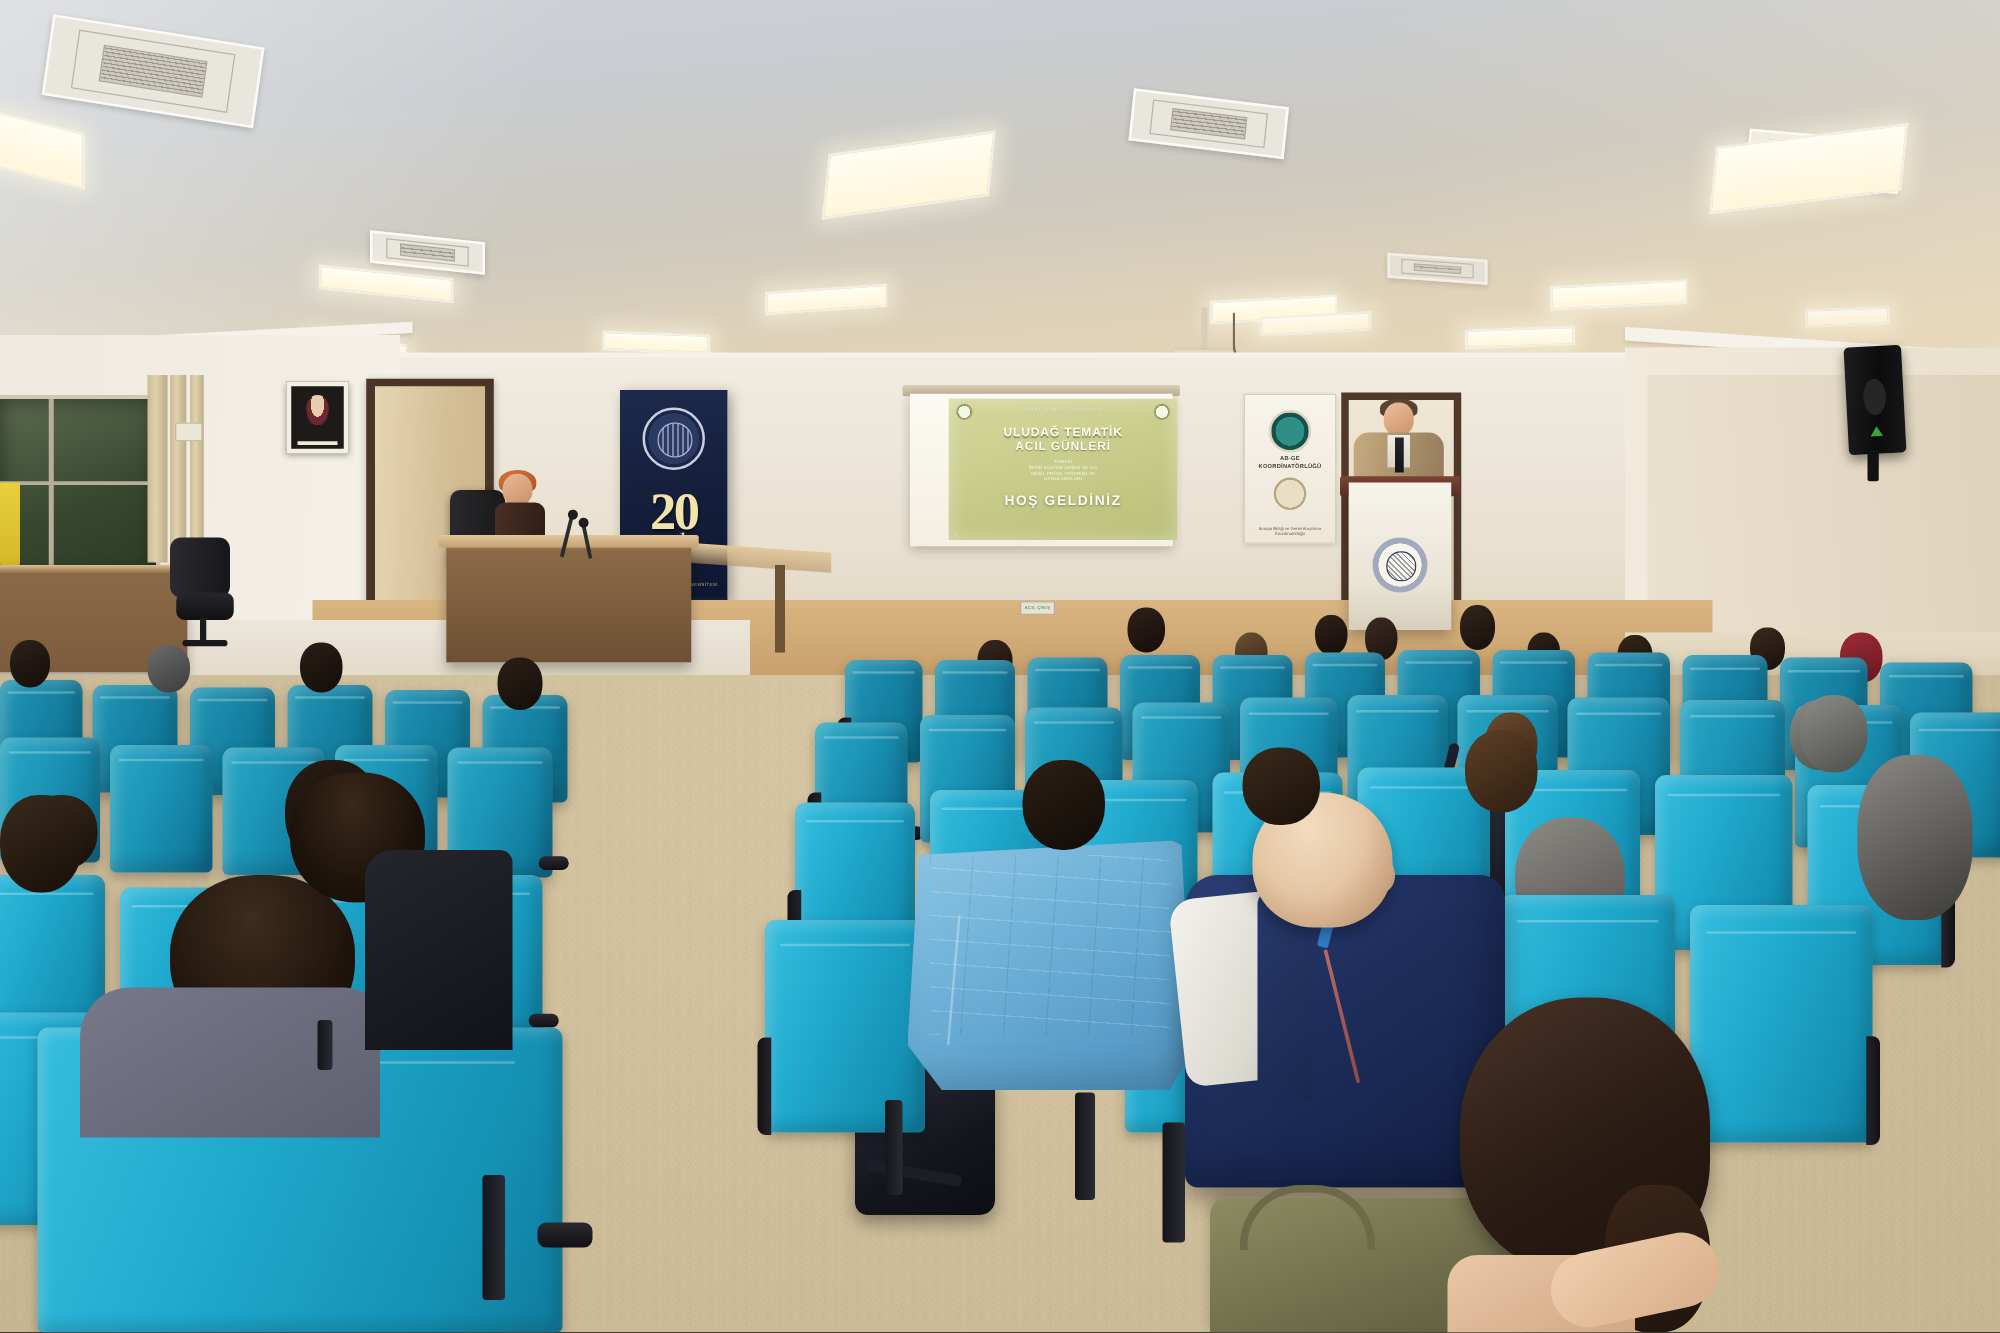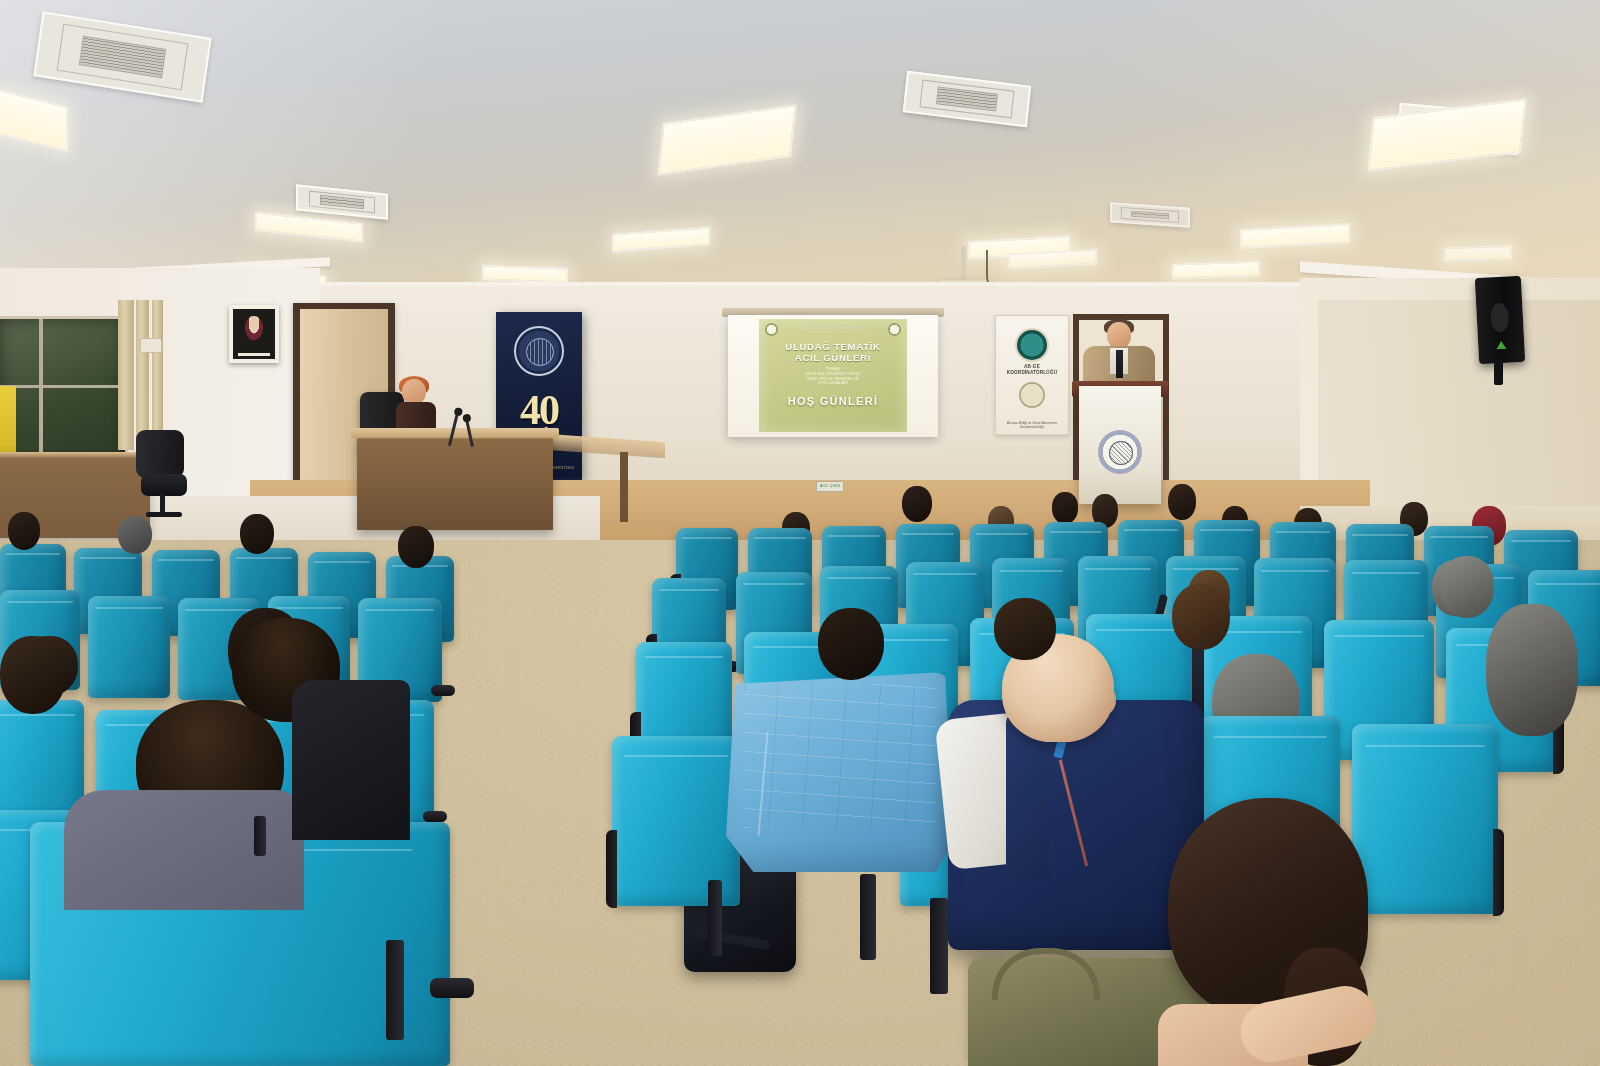--- a/index.html
+++ b/index.html
@@ -105,21 +105,21 @@
   .spk-stem{position:absolute;left:1494px;top:360px;width:9px;height:25px;background:#121214;border-radius:2px;}
 
   
   .screen{position:absolute;left:728px;top:315px;width:210px;height:122px;
      background:linear-gradient(180deg,#fcfaf3,#f4efe2);
      box-shadow:0 3px 9px rgba(0,0,0,.22);}
   .screen-top{position:absolute;left:722px;top:308px;width:222px;height:9px;
      background:linear-gradient(180deg,#d9cdb4,#bdb095);border-radius:2px;}
   .slide{position:absolute;left:31px;top:4px;width:148px;height:113px;
      background:linear-gradient(165deg,#d4d79a,#c9cd8c 45%,#b9bf79);
-     box-shadow:inset 0 0 16px rgba(255,255,255,.35);}
+     box-shadow:inset 0 0 16px rgba(255,255,255,.35);padding-left:35px;}
   .slide .lg{position:absolute;top:4px;width:13px;height:13px;border-radius:50%;
      background:radial-gradient(circle,#f2f6e4 0 52%,#9aa06a 53% 85%,#7d8352 86%);}
   .slide .lgL{left:6px;} .slide .lgR{right:6px;}
   .slide .topline{position:absolute;left:24px;right:24px;top:7px;text-align:center;
      font-size:3.6px;color:#f5f7e8;letter-spacing:.4px;line-height:5px;
      text-shadow:0 0 1px rgba(0,0,0,.3);}
   .slide .t1{position:absolute;left:2px;right:2px;top:22px;text-align:center;
      font-size:9.6px;font-weight:bold;letter-spacing:.7px;line-height:11px;color:#fbfdf3;
      text-shadow:0 1px 1px rgba(70,75,40,.55);}
   .slide .t2{position:absolute;left:6px;right:6px;top:48px;text-align:center;
@@ -423,28 +423,28 @@
       <div class="t1">
         <div>ULUDAĞ TEMATİK</div>
         <div>ACIL GÜNLERİ</div>
       </div>
       <div class="t2">
         <div>TEMASI</div>
         <div>SPOR KÜLTÜR ARŞİVİ VE İLK</div>
         <div>NESİL PROJE TASARIMI VE</div>
         <div>UYGULAMALARI</div>
       </div>
-      <div class="t3">HOŞ GÜNLERİ</div>
+      <div class="t3">HOŞ GELDİNİZ</div>
       <div class="pg">1</div>
     </div>
   </div>
 
   <div class="banner">
     <div class="seal"></div>
-    <div class="fifty">40</div>
+    <div class="fifty">20</div>
     <div class="yil">yıl</div>
     <div class="bfoot">1975 - 2025 ULUDAĞ ÜNİVERSİTESİ</div>
   </div>
 
   <div class="stagefloor"></div>
   <div class="stage-edge"></div>
   <div class="riser"></div>
   <div class="riser-base"></div>
   <div class="frontwall"></div>
   <div class="wallbase"></div>

